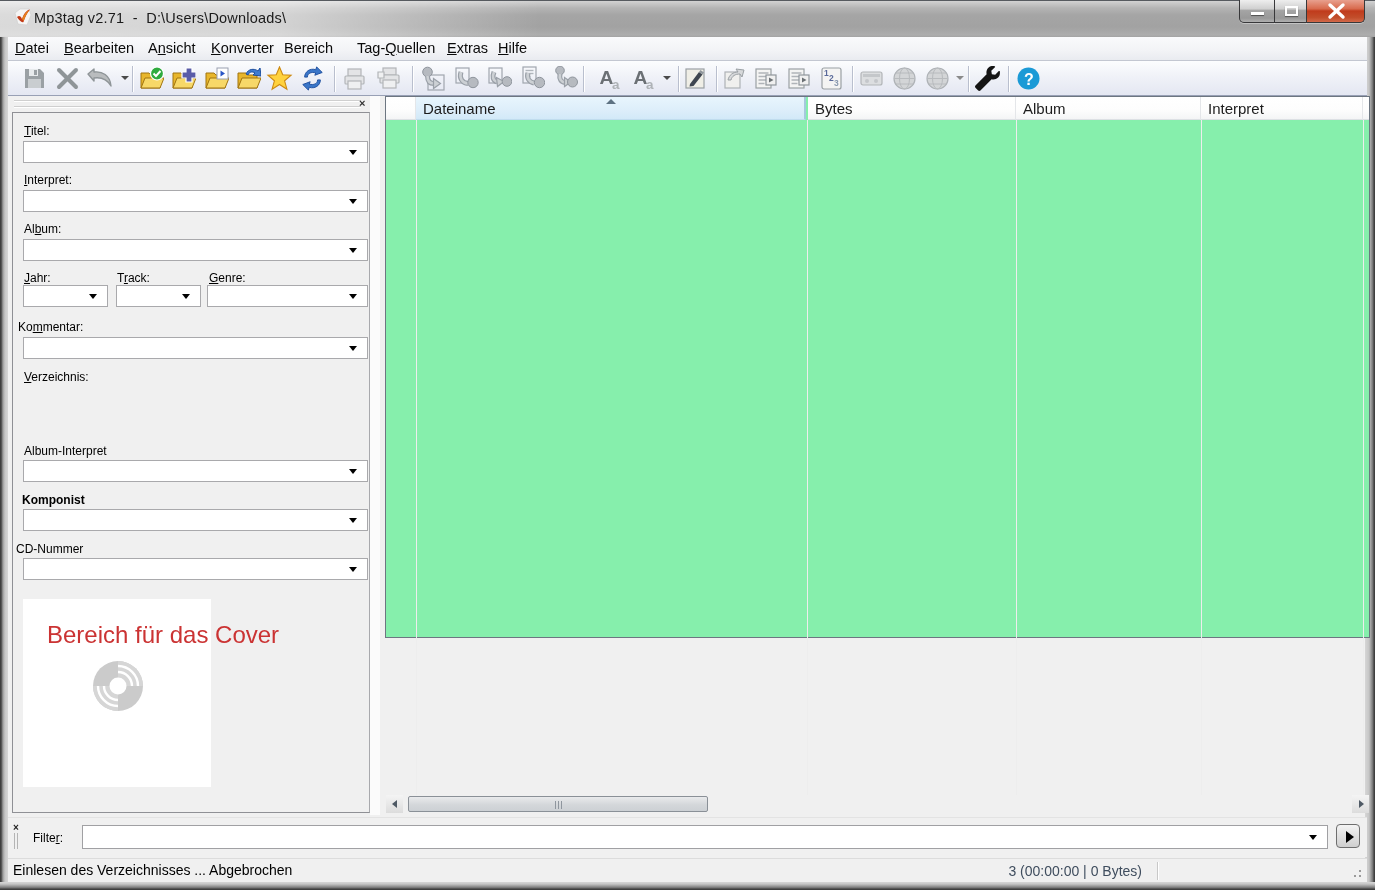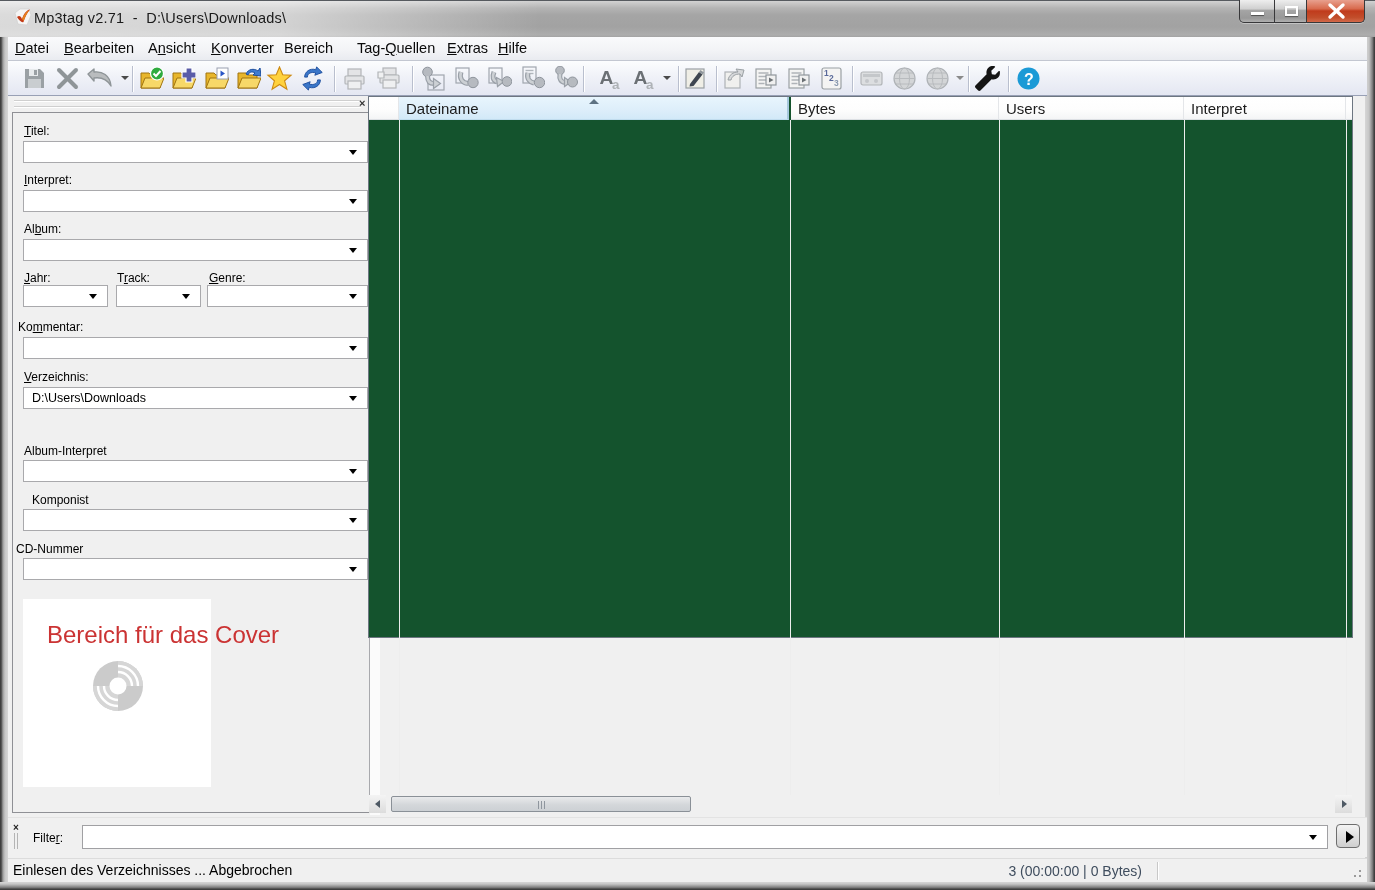--- a/index.html
+++ b/index.html
@@ -51,21 +51,21 @@
 #panel { left:12px; top:112px; width:358px; height:701px; background:#f0f0f0;
   border:1px solid #8f9095; border-right-color:#a8a9ad; }
 .plabel { position:absolute; font-size:12px; color:#000; }
 .combo { position:absolute; height:22px; background:#fff; border:1px solid #a9a9ac; }
 .combo:after { content:""; position:absolute; right:10px; top:8px; width:0; height:0;
   border-left:4.5px solid transparent; border-right:4.5px solid transparent; border-top:5px solid #000; }
 #coverbox { left:23px; top:599px; width:188px; height:188px; background:#fff; }
 #covertext { left:47px; top:621px; font-size:24px; color:#cb3333; white-space:nowrap; }
 
 
-#list { left:368px; top:96px; width:985px; height:542px; background:#14532d; border:1px solid #6d7681; }
+#list { left:385px; top:96px; width:985px; height:542px; background:#86efac; border:1px solid #6d7681; }
 #lheader { position:absolute; left:0; top:0; width:983px; height:23px; }
 .hcol { position:absolute; top:0; height:23px; font-size:15px; color:#1c1c1c;
   background:linear-gradient(180deg,#ffffff 0,#fdfdfd 60%,#f4f5f6 100%);
   border-bottom:1px solid #dde0e4; }
 .hcol span { position:absolute; left:7px; top:3px; }
 #hc0 { left:0; width:30px; border-right:1px solid #e4e6e9; }
 #hc1 { left:30px; width:390px; background:linear-gradient(180deg,#e8f5fd 0,#ddeefa 60%,#d2e9f8 100%);
   border-right:2px solid #a6c8dd; border-bottom:1px solid #c0dcee; }
 #hc2 { left:422px; width:208px; border-right:1px solid #e4e6e9; }
 #hc3 { left:630px; width:185px; border-right:1px solid #e4e6e9; }
@@ -351,26 +351,23 @@
   <div class="combo" style="left:10px; top:126px; width:345px;"></div>
   <div class="plabel" style="left:11px; top:158px;"><u>J</u>ahr:</div>
   <div class="plabel" style="left:104px; top:158px;">T<u>r</u>ack:</div>
   <div class="plabel" style="left:196px; top:158px;"><u>G</u>enre:</div>
   <div class="combo" style="left:10px; top:172px; width:85px;"></div>
   <div class="combo" style="left:103px; top:172px; width:85px;"></div>
   <div class="combo" style="left:194px; top:172px; width:161px;"></div>
   <div class="plabel" style="left:5px; top:207px;">Ko<u>m</u>mentar:</div>
   <div class="combo" style="left:10px; top:224px; width:345px;"></div>
   <div class="plabel" style="left:11px; top:257px;"><u>V</u>erzeichnis:</div>
-  <div class="combo" style="left:10px; top:274px; width:345px;">
-      <span style="position:absolute;left:8px;top:3px;font-size:12.5px;">D:\Users\Downloads</span>
-    </div>
   <div class="plabel" style="left:11px; top:331px;">Album-Interpret</div>
   <div class="combo" style="left:10px; top:347px; width:345px;"></div>
-  <div class="plabel" style="left:19px; top:380px;">Komponist</div>
+  <div class="plabel" style="left:9px; top:380px;font-weight:bold;">Komponist</div>
   <div class="combo" style="left:10px; top:396px; width:345px;"></div>
   <div class="plabel" style="left:3px; top:429px;">CD-Nummer</div>
   <div class="combo" style="left:10px; top:445px; width:345px;"></div>
 </div>
 <div class="abs" id="coverbox"></div>
 <div class="abs" id="covertext">Bereich für das Cover</div>
 <svg class="abs" id="cdicon" style="left:92px; top:660px;" width="52" height="52" viewBox="0 0 52 52">
   <circle cx="26" cy="26" r="25" fill="#cbcbcb"></circle>
   <path d="M26 1 A25 25 0 0 1 51 26 L26 26 Z" fill="#d6d6d6"></path>
   <path d="M26 51 A25 25 0 0 1 1 26 L26 26 Z" fill="#d6d6d6"></path>
@@ -387,21 +384,21 @@
   <div id="lheader">
     <div class="hcol" id="hc0"></div>
     <div class="hcol" id="hc1">
         <span>Dateiname</span>
         <div id="sortarrow"></div>
       </div>
     <div class="hcol" id="hc2">
         <span>Bytes</span>
       </div>
     <div class="hcol" id="hc3">
-        <span>Users</span>
+        <span>Album</span>
       </div>
     <div class="hcol" id="hc4">
         <span>Interpret</span>
       </div>
     <div class="hcol" style="left:977px; width:6px;"></div>
   </div>
   <div class="vline" style="left:30px"></div>
   <div class="vline" style="left:421px"></div>
   <div class="vline" style="left:630px"></div>
   <div class="vline" style="left:815px"></div>

